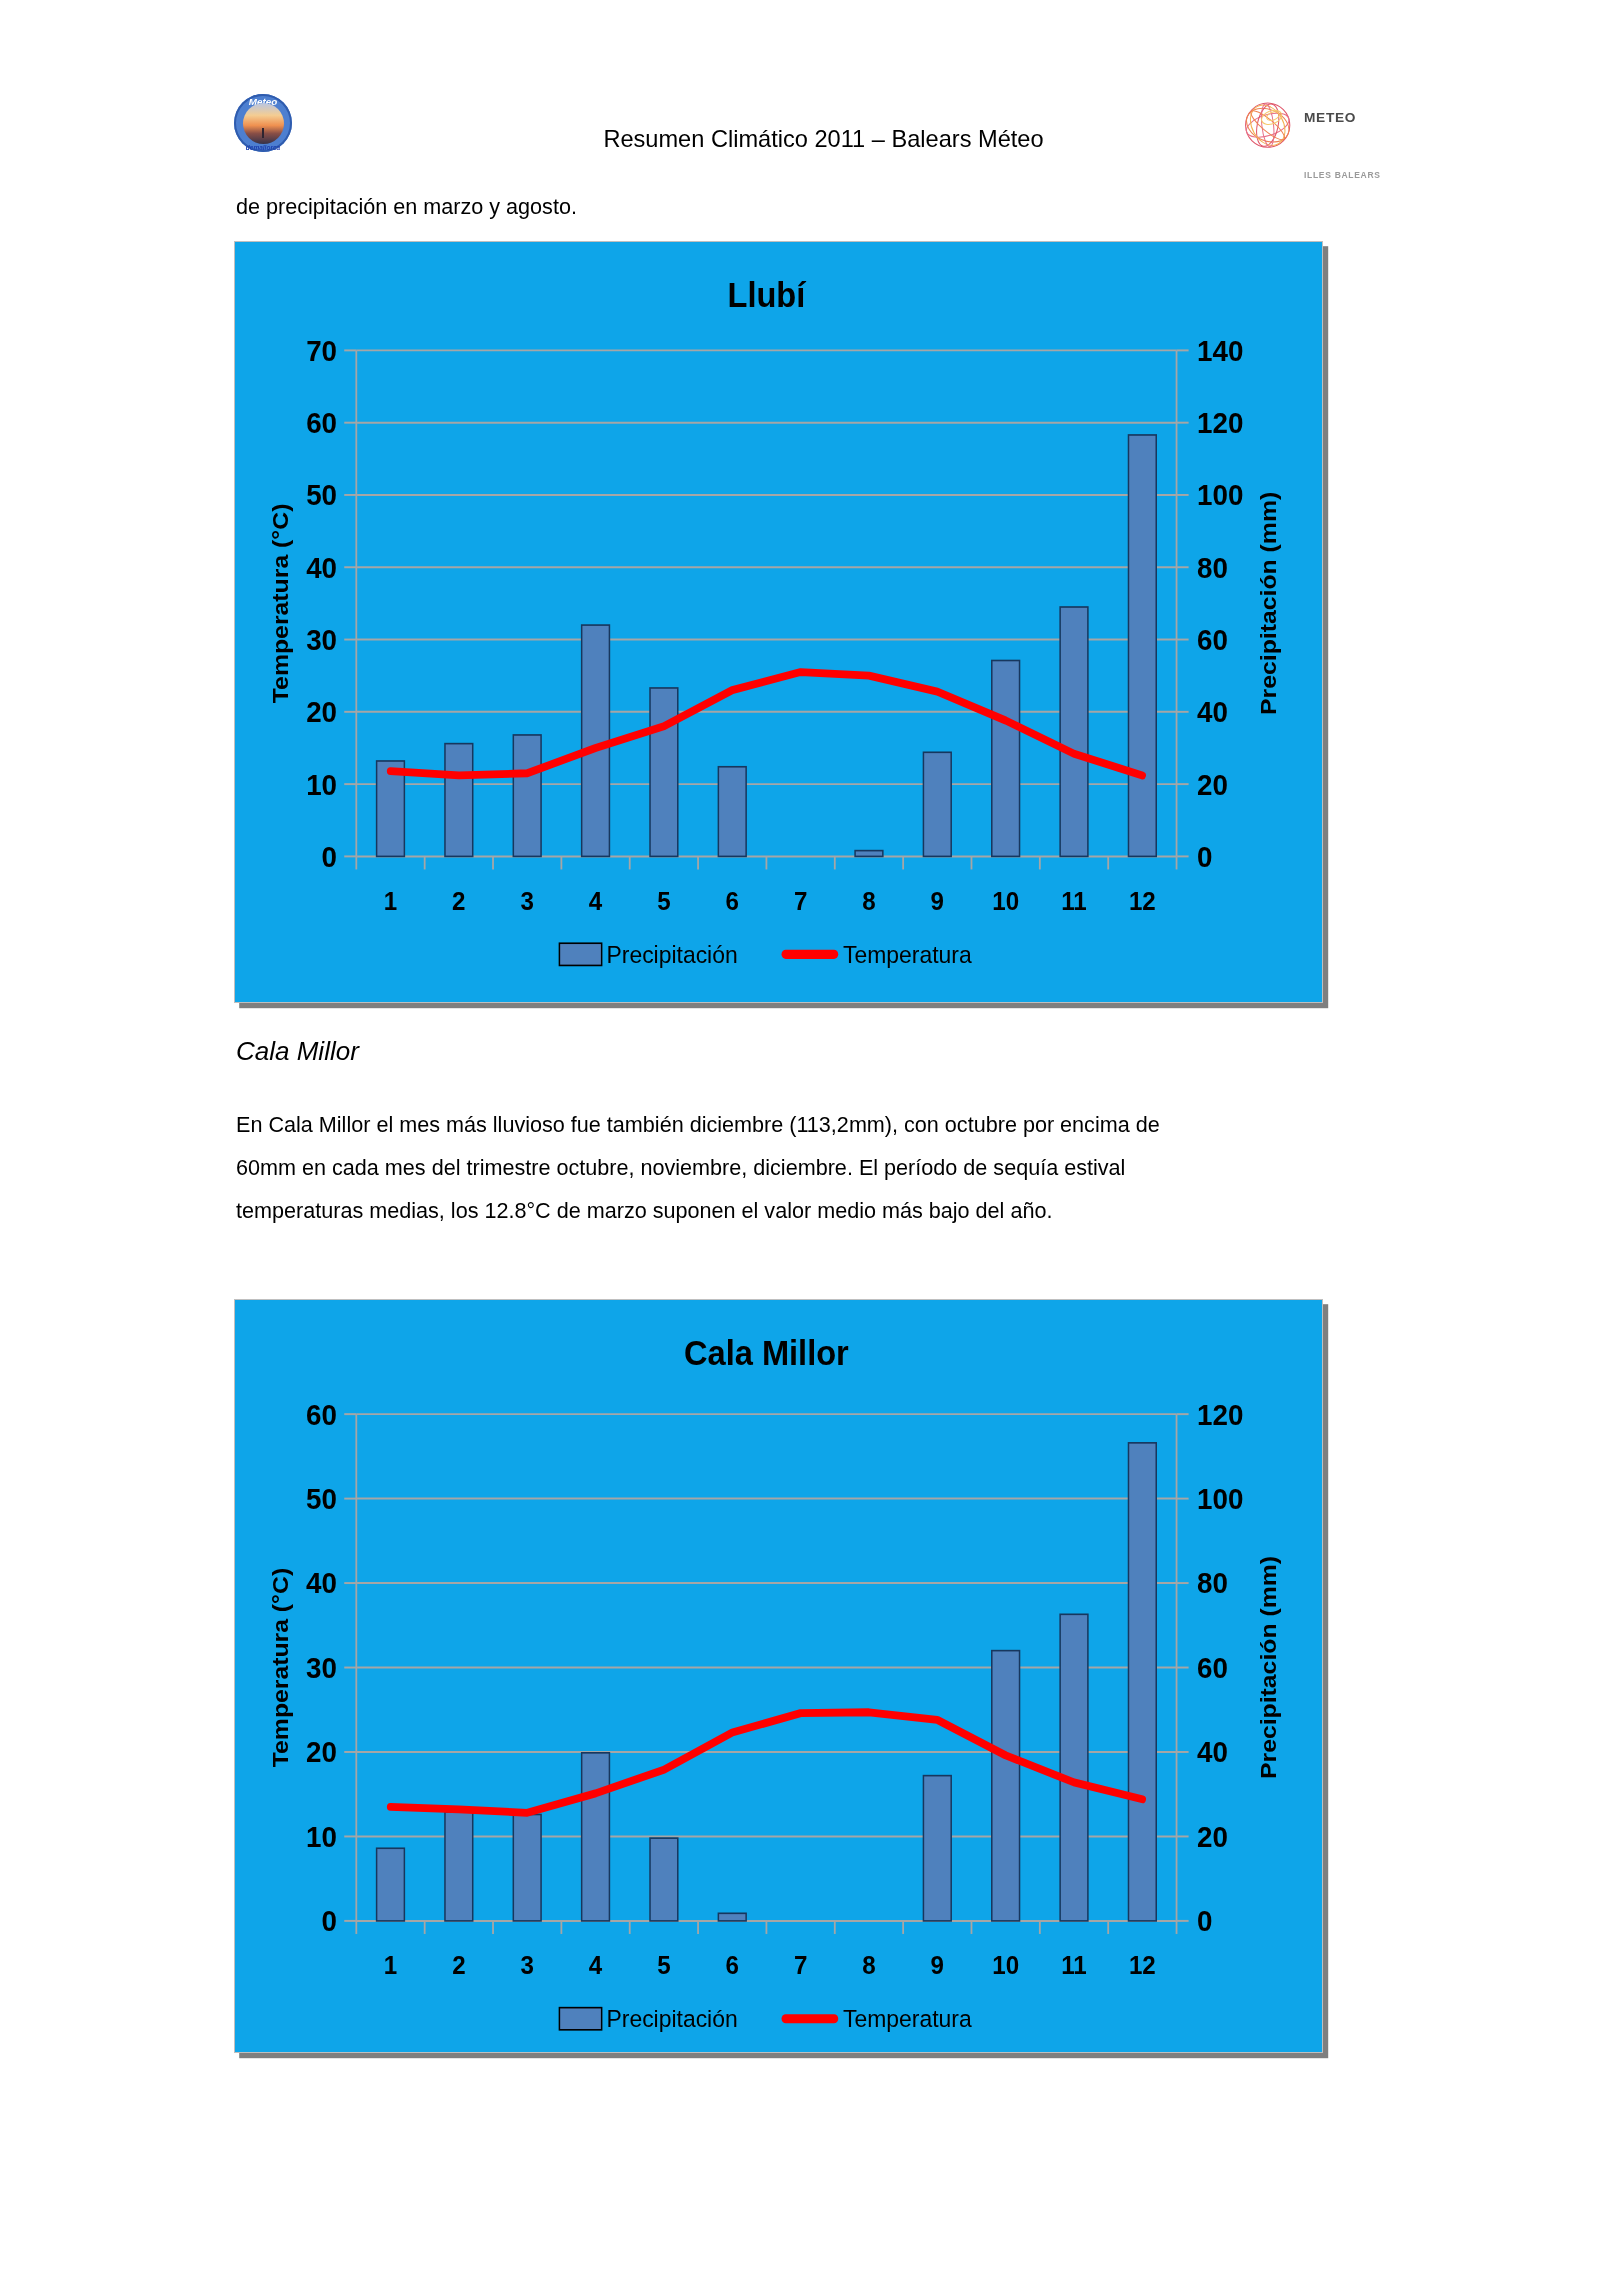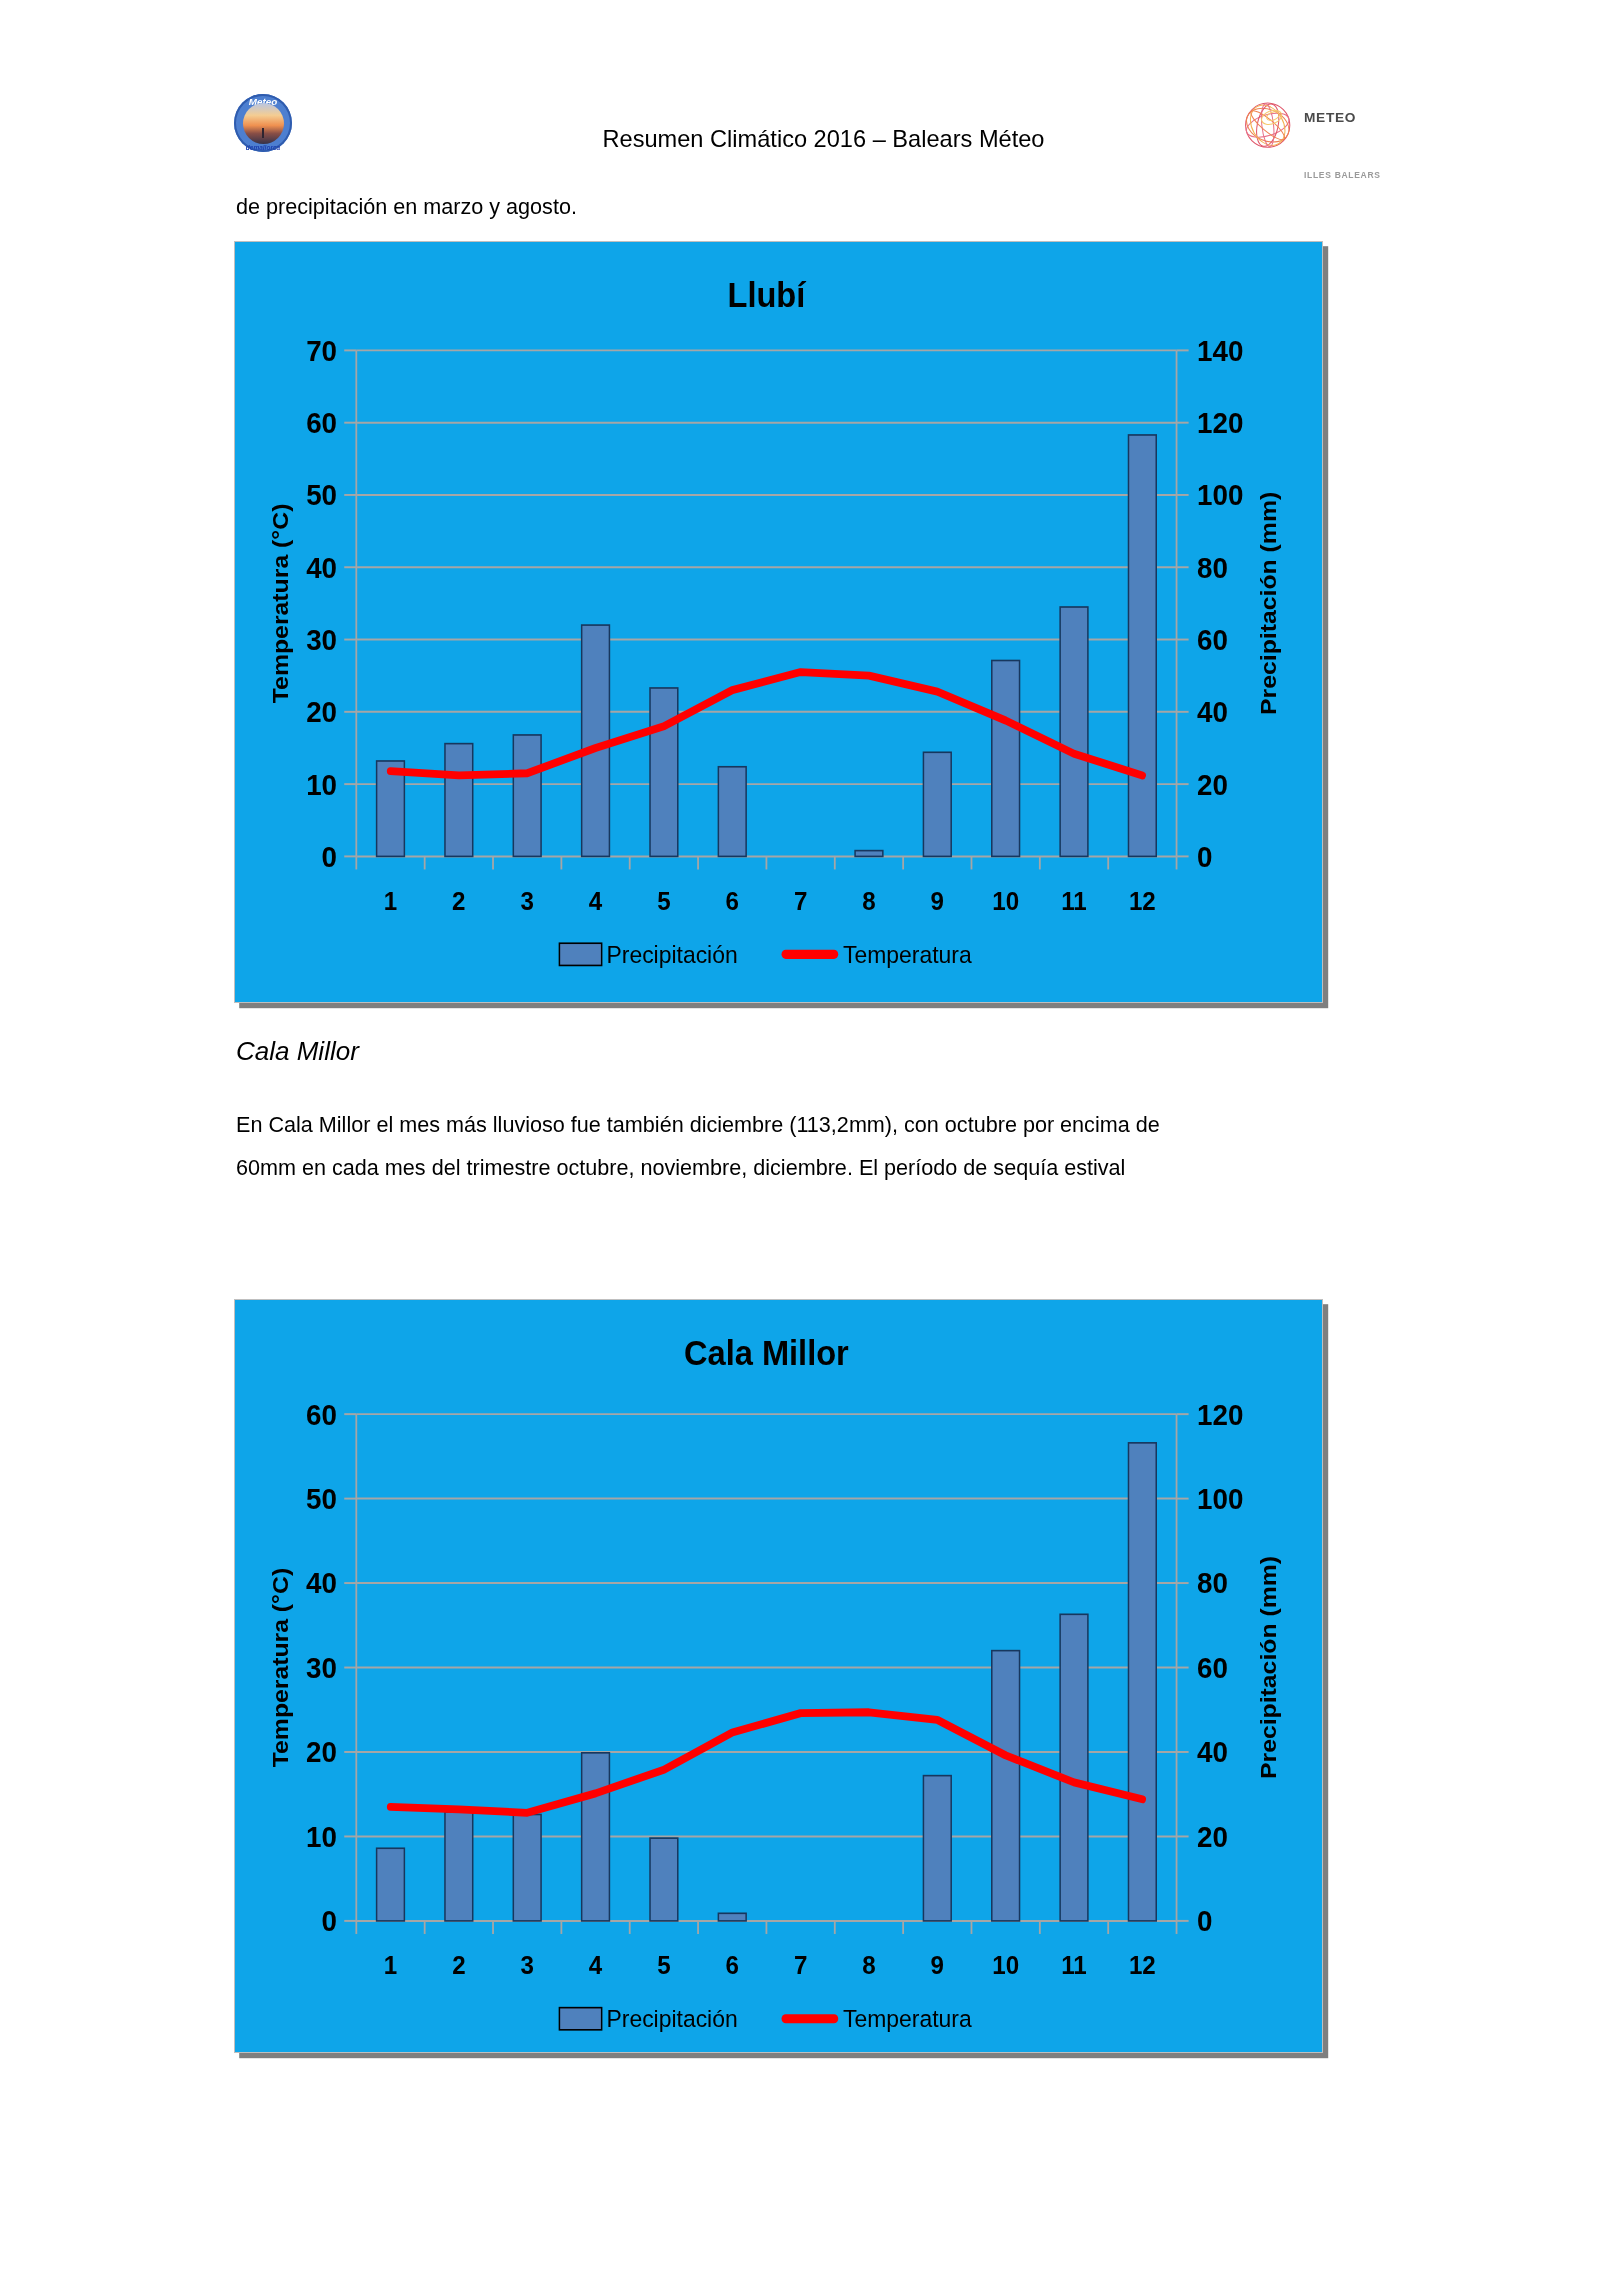--- a/index.html
+++ b/index.html
@@ -42,21 +42,21 @@
 <div class="page">
 
   <div class="logo-left">
     <span class="t1">Meteo</span>
     <div class="inner">
       <div class="lh"></div>
     </div>
     <span class="t2">demallorca</span>
   </div>
 
-  <div class="hdr-title">Resumen Climático 2016 – Balears Méteo</div>
+  <div class="hdr-title">Resumen Climático 2011 – Balears Méteo</div>
 
   <div class="logo-right">
     <svg width="60" height="65" viewBox="0 0 92 100">
       <g fill="none" stroke-width="1.6">
         <circle cx="44" cy="48" r="34" stroke="#e05568"></circle>
         <ellipse cx="44" cy="48" rx="34" ry="16" stroke="#e8728a" transform="rotate(-18 44 48)"></ellipse>
         <ellipse cx="44" cy="48" rx="34" ry="24" stroke="#ef8352" transform="rotate(24 44 48)"></ellipse>
         <ellipse cx="44" cy="48" rx="16" ry="33" stroke="#e05568" transform="rotate(12 44 48)"></ellipse>
         <ellipse cx="44" cy="48" rx="24" ry="33" stroke="#f3b353" transform="rotate(-30 44 48)"></ellipse>
         <ellipse cx="44" cy="48" rx="9" ry="33" stroke="#e8728a" transform="rotate(-6 44 48)"></ellipse>
@@ -159,20 +159,21 @@
         <text x="615.5" y="1104" font-size="38" font-family="&quot;Liberation Sans&quot;,sans-serif" font-weight="normal" text-anchor="start" fill="#000000">Precipitación</text>
         <rect x="905.5" y="1084" width="94" height="14" rx="7" fill="#FF0000"></rect>
         <text x="1007.5" y="1104" font-size="38" font-family="&quot;Liberation Sans&quot;,sans-serif" font-weight="normal" text-anchor="start" fill="#000000">Temperatura</text>
       </svg>
   </div>
 
   <div class="section-heading">Cala Millor</div>
   <div class="para">
     <div>En Cala Millor el mes más lluvioso fue también diciembre (113,2mm), con octubre por encima de</div>
     <div>60mm en cada mes del trimestre octubre, noviembre, diciembre. El período de sequía estival</div>
+    <div>temperaturas medias, los 12.8°C de marzo suponen el valor medio más bajo del año.</div>
   </div>
 
   <div class="chartbox" id="chartbox-1">
     <svg id="chart-1" viewBox="0 0 1801 1153" preserveAspectRatio="none">
         <text x="880.5" y="100" font-size="54" font-family="&quot;Liberation Sans&quot;,sans-serif" font-weight="bold" text-anchor="middle" fill="#000000">Cala Millor</text>
         <line x1="201" y1="952" x2="1560" y2="952" stroke="#A6A6A6" stroke-width="3"></line>
         <line x1="181" y1="952" x2="201" y2="952" stroke="#A6A6A6" stroke-width="3"></line>
         <line x1="1560" y1="952" x2="1580" y2="952" stroke="#A6A6A6" stroke-width="3"></line>
         <text x="169" y="968" font-size="46" font-family="&quot;Liberation Sans&quot;,sans-serif" font-weight="bold" text-anchor="end" fill="#000000">0</text>
         <text x="1594" y="968" font-size="46" font-family="&quot;Liberation Sans&quot;,sans-serif" font-weight="bold" text-anchor="start" fill="#000000">0</text>

